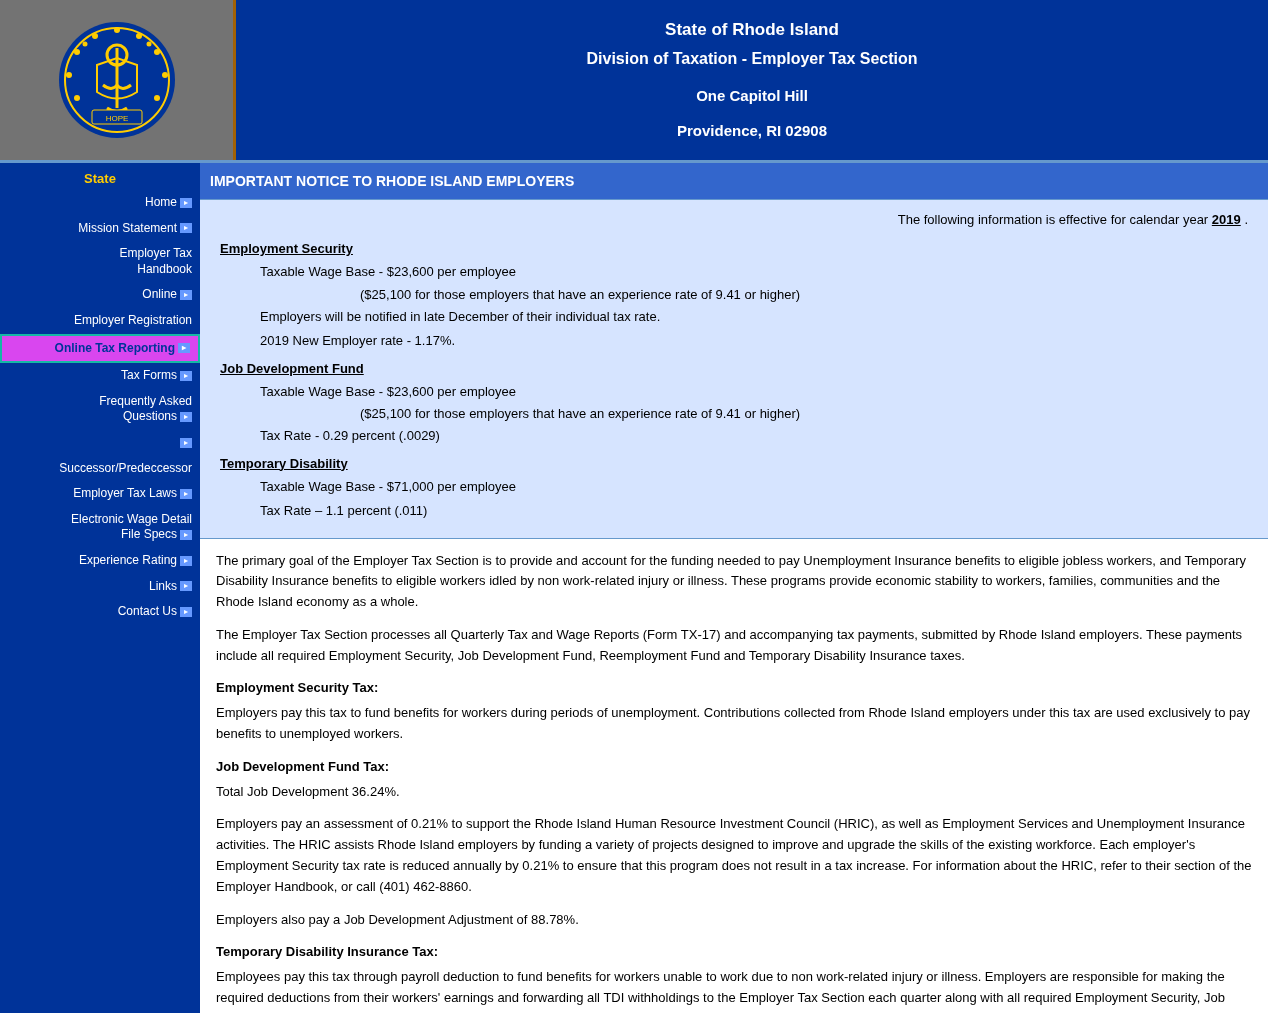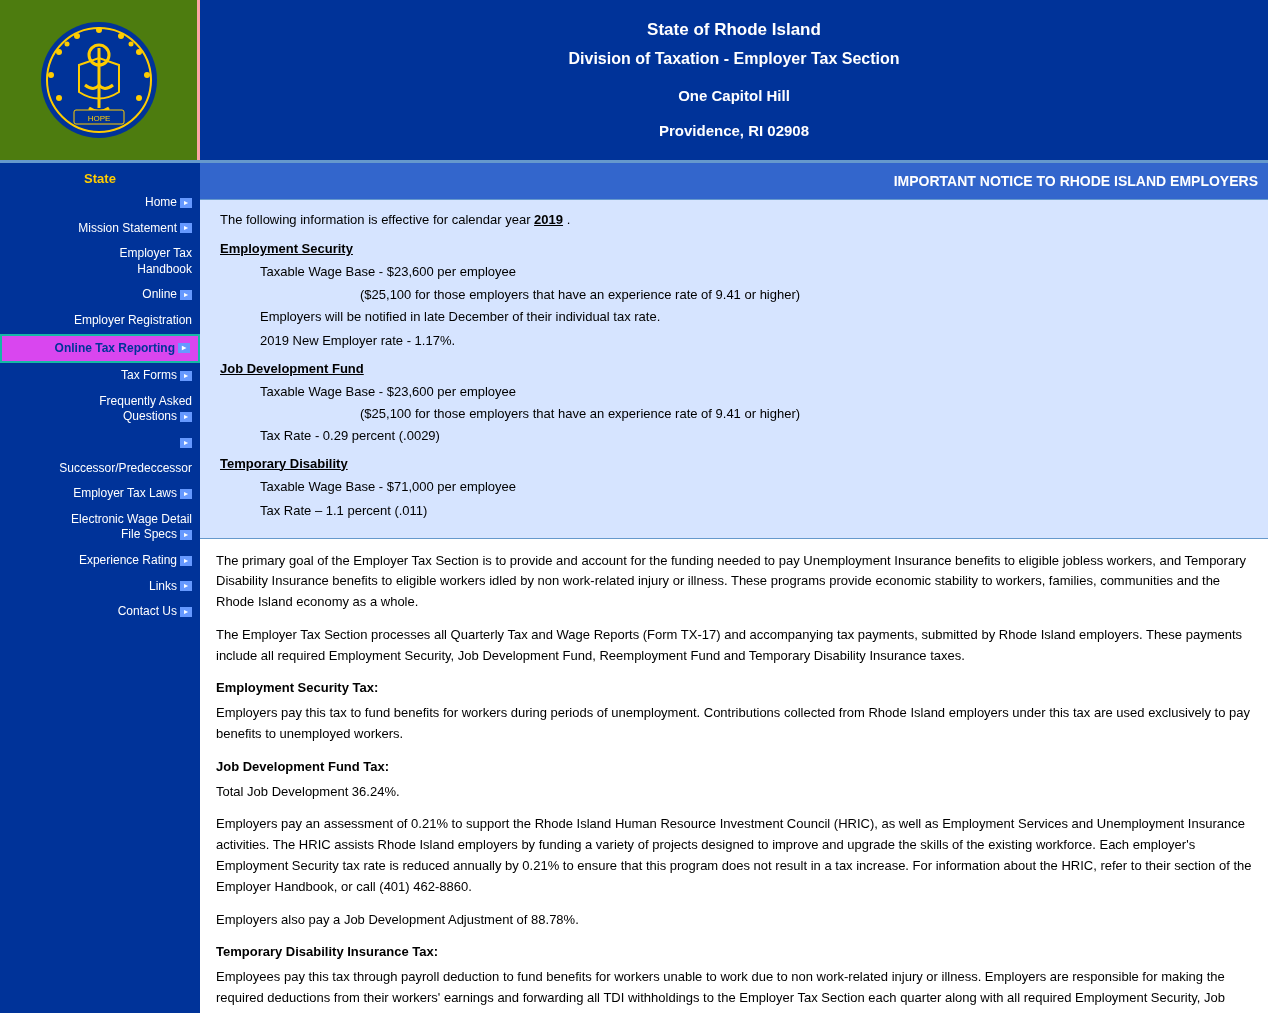--- a/index.html
+++ b/index.html
@@ -5,27 +5,27 @@
     * { margin: 0; padding: 0; box-sizing: border-box; }
     body { font-family: Arial, sans-serif; font-size: 13px; background: #fff; }
 
     
     #header {
       display: flex;
       background: #003399;
       border-bottom: 3px solid #6699cc;
     }
     #logo-area {
-      background: #4d7c0f;
-      width: 200px;
+      background: #737373;
+      width: 236px;
       min-height: 160px;
       display: flex;
       align-items: center;
       justify-content: center;
-      border-right: 3px solid #fca5a5;
+      border-right: 3px solid #a16207;
       flex-shrink: 0;
     }
     #logo-icon {
       width: 120px;
       height: 120px;
     }
     #header-text {
       flex: 1;
       display: flex;
       align-items: center;
@@ -92,32 +92,32 @@
     
     #content {
       flex: 1;
       padding: 0;
       overflow: hidden;
     }
     #notice-header {
       background: #3366cc;
       color: #fff;
       font-weight: bold;
-      text-align: right;
+      text-align: left;
       padding: 10px;
       font-size: 14px;
       border-bottom: 1px solid #6699cc;
     }
     #notice-body {
       background: #d6e4ff;
       padding: 12px 20px;
       border-bottom: 1px solid #6699cc;
     }
     .notice-year-line {
-      text-align: left;
+      text-align: right;
       margin-bottom: 14px;
       font-size: 13px;
     }
     .notice-year-link {
       font-weight: bold;
       text-decoration: underline;
     }
     .section-heading {
       font-weight: bold;
       text-decoration: underline;

